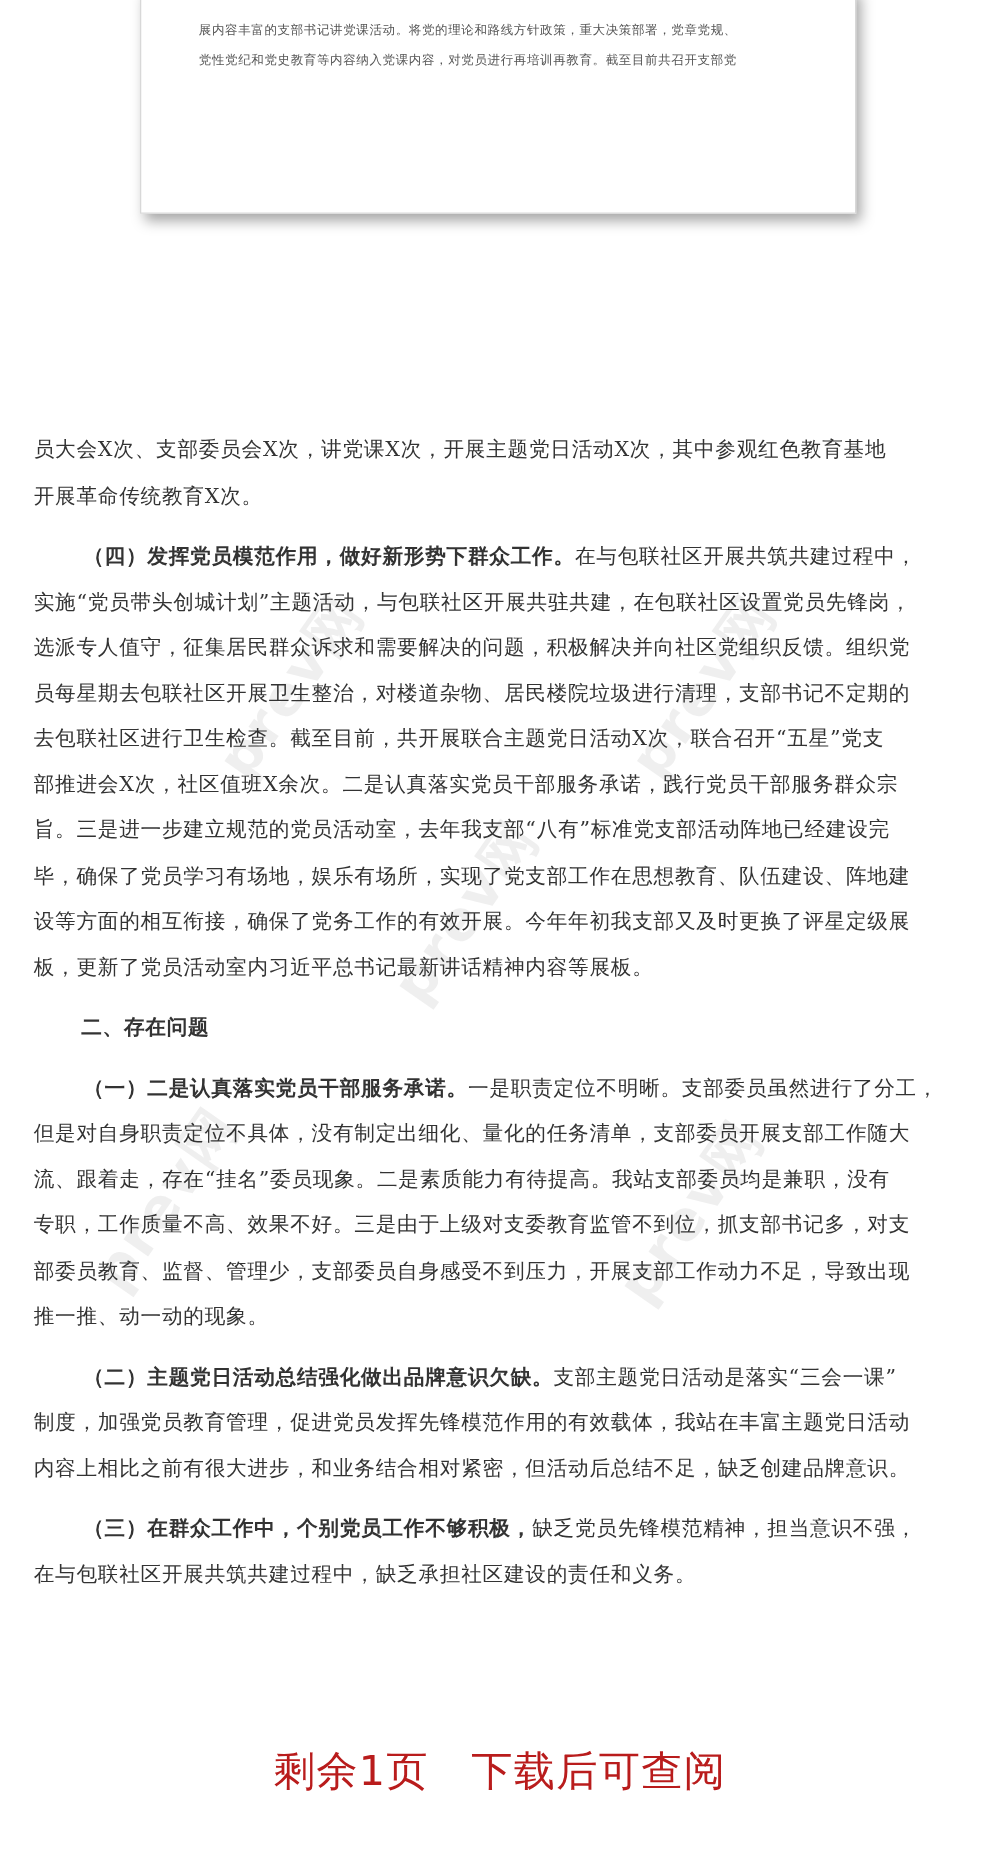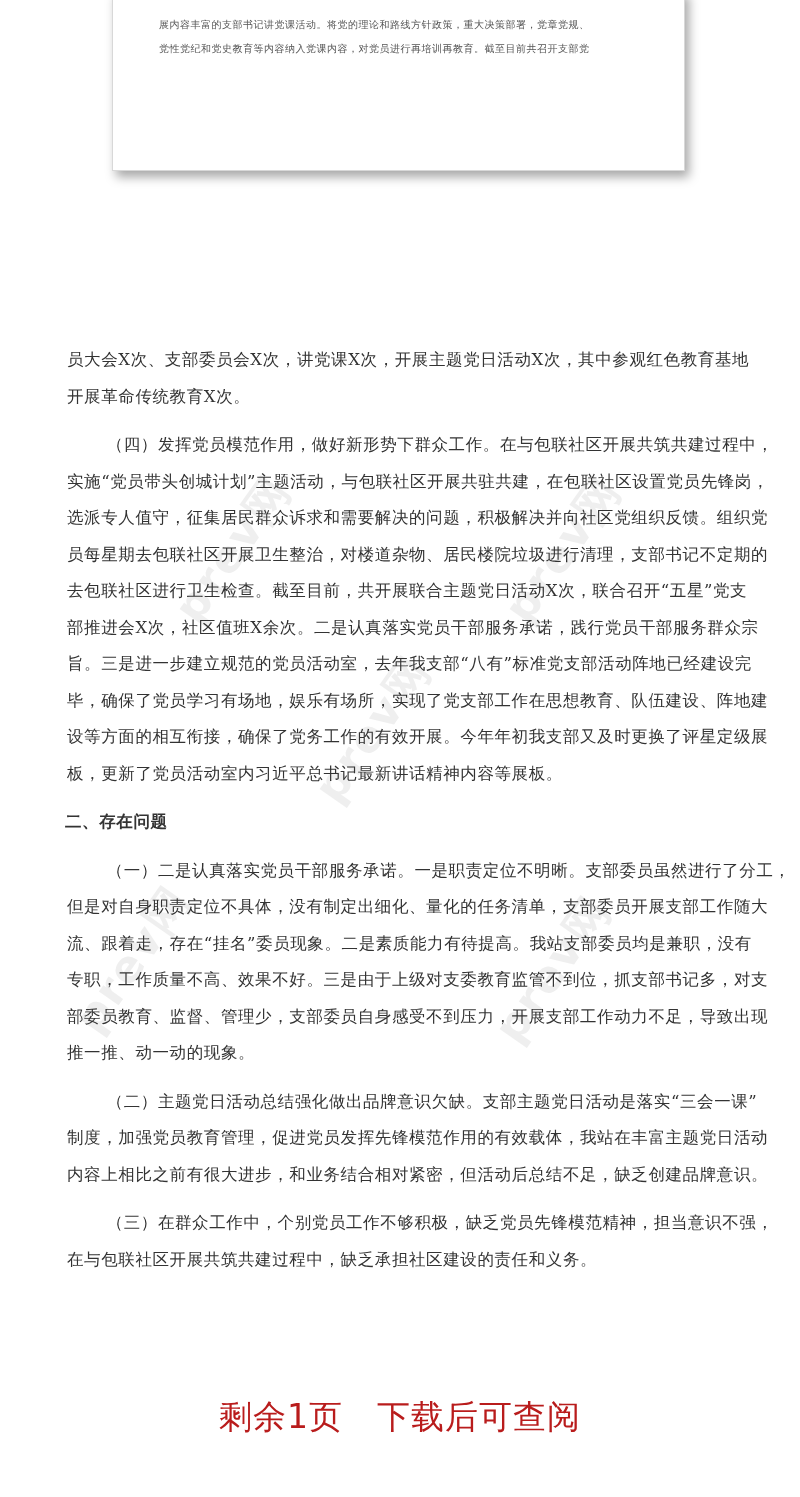--- a/index.html
+++ b/index.html
@@ -9,22 +9,22 @@
                background: #ffffff; border: 1px solid #d8d8d8;
                box-shadow: 4px 6px 10px rgba(0,0,0,0.35); }
   .card-text { position: absolute; left: 46px; top: 22px; right: 30px;
                font-size: 10px; line-height: 24px; color: #555555; letter-spacing: 0.5px; }
   .card-text p { margin: 0; white-space: nowrap; }
   .body-text { position: absolute; left: 27px; top: 342px; width: 748px;
                font-size: 16.5px; line-height: 36.5px; color: #333333; letter-spacing: 0.6px; }
   .body-text p { margin: 0; }
   .para { text-indent: 2.4em; margin-top: 12px !important; }
   .heading { padding-left: 38px; font-weight: bold; margin-top: 12px !important; }
-  .bold { font-weight: normal; }
-  .line { display: block; white-space: nowrap; margin-left: 40px; }
+  .bold { font-weight: bold; }
+  .line { display: block; white-space: nowrap; }
   .watermark { position: absolute; font-family: "DejaVu Sans", sans-serif; font-size: 44px;
                color: rgba(180,180,180,0.22); transform: rotate(-55deg); pointer-events: none;
                font-weight: bold; letter-spacing: 2px; }
   .more-banner { position: absolute; left: 0; width: 800px; top: 1395px; text-align: center;
                  font-family: "DejaVu Sans", "Liberation Sans", sans-serif; font-size: 33px;
                  color: #b91c1c; letter-spacing: 1px; }
   .more-banner span + span { margin-left: 34px; }
 </style>
 </head>
 <body>

